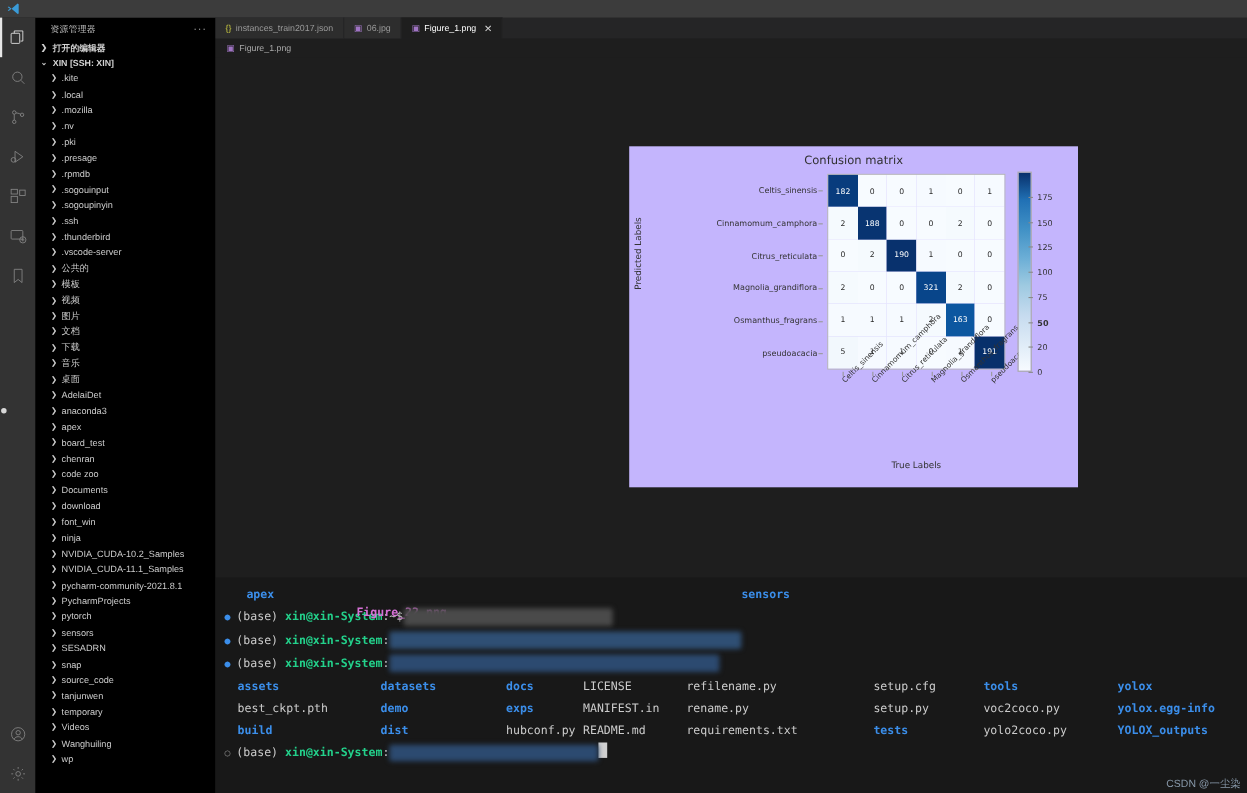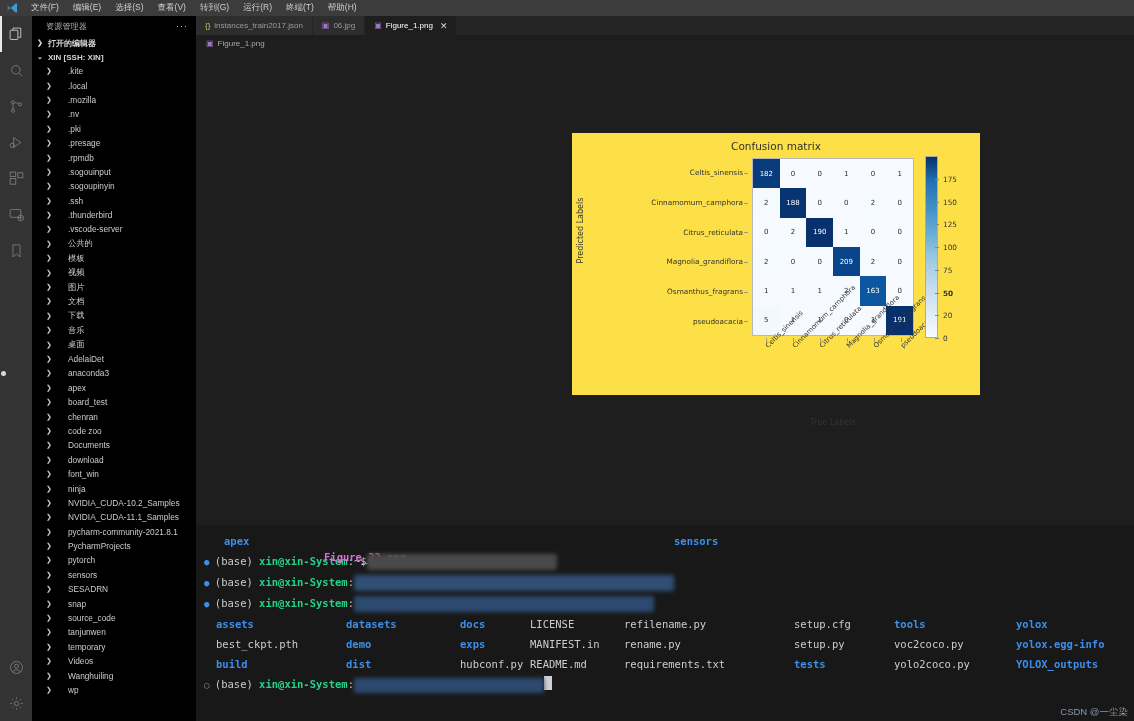--- a/index.html
+++ b/index.html
@@ -56,21 +56,21 @@
     padding: 0 8px 0 14px; color: #bbbbbb; font-size: 8px; letter-spacing: .2px;
   }
   .sb-dots { letter-spacing: 1px; font-size: 9px; color: #cccccc; }
   .sb-section {
     height: 14px; display: flex; align-items: center; gap: 3px; padding-left: 3px;
     font-size: 8px; font-weight: bold; color: #d4d4d4;
   }
   .chev { width: 10px; text-align: center; font-size: 7px; color: #cccccc; display:inline-block; }
   .tree { flex: 1; overflow: hidden; }
   .tree-row {
-    height: 14.4px; display: flex; align-items: center; gap: 14px; padding-left: 12px;
+    height: 14.4px; display: flex; align-items: center; gap: 2px; padding-left: 12px;
     color: #cccccc; font-size: 8.3px; white-space: nowrap; cursor: pointer;
   }
   .sb-bottom { flex: none; }
   .sb-bottom .sb-section { border-top: 1px solid #1b1b1b; height: 17px; }
 
   
   .editorcol { flex: 1; display: flex; flex-direction: column; min-width: 0; background: #1e1e1e; }
 
   .tabsbar { height: 19px; background: #252526; display: flex; flex: none; }
   .tab {
@@ -88,22 +88,22 @@
 
   .breadcrumb {
     height: 17px; display: flex; align-items: center; gap: 4px; padding-left: 10px;
     font-size: 8px; color: #a9a9a9; background: #1e1e1e; flex: none;
   }
 
   
   .preview { flex: 1; position: relative; background: #1e1e1e; overflow: hidden; min-height: 0; }
 
   .figure {
-    position: absolute; left: 376px; top: 81px; width: 408px; height: 262px;
-    background: #fde047;
+    position: absolute; left: 376px; top: 81px; width: 408px; height: 310px;
+    background: #c4b5fd;
   }
   .fig-title {
     position: absolute; left: 0; right: 0; top: 7px; text-align: center;
     font-size: 10.5px; color: #303030; font-family: "DejaVu Sans", sans-serif;
   }
 
   .plotarea {
     position: absolute; left: 180px; top: 25px; width: 162px; height: 178px;
     border: 1px solid #b8b8b8; display: grid;
     grid-template-columns: repeat(6, 1fr); grid-template-rows: repeat(6, 1fr);
@@ -187,30 +187,20 @@
 </head>
 <body>
 
 <div id="app">
 
   <div class="titlebar">
     <div class="vscode-logo">
       <svg viewBox="0 0 24 24">
           <path d="M20 2.5 L9 12 L4 8 L2 9.2 L6.2 12 L2 14.8 L4 16 L9 12 L20 21.5 L22 20.5 V3.5 Z" fill="#3aa0e0" opacity="0.95"></path>
         </svg>
-    </div>
-    <div class="menus">
-      <div class="menu-item">文件(F)</div>
-      <div class="menu-item">编辑(E)</div>
-      <div class="menu-item">选择(S)</div>
-      <div class="menu-item">查看(V)</div>
-      <div class="menu-item">转到(G)</div>
-      <div class="menu-item">运行(R)</div>
-      <div class="menu-item">终端(T)</div>
-      <div class="menu-item">帮助(H)</div>
     </div>
   </div>
 
   <div class="mainrow">
 
     <div class="activitybar">
       <div class="act-icon active">
         <svg viewBox="0 0 24 24">
             <rect x="3" y="6" width="11" height="13" rx="1"></rect>
             <path d="M7 6V3h11v13h-3"></path>
@@ -524,21 +514,21 @@
               <div class="cell" style="background: rgb(247, 251, 255); color: rgb(43, 43, 43);">0</div>
               <div class="cell" style="background: rgb(247, 251, 255); color: rgb(43, 43, 43);">0</div>
               <div class="cell" style="background: rgb(245, 250, 254); color: rgb(43, 43, 43);">2</div>
               <div class="cell" style="background: rgb(8, 49, 109); color: rgb(255, 255, 255);">190</div>
               <div class="cell" style="background: rgb(246, 250, 255); color: rgb(43, 43, 43);">1</div>
               <div class="cell" style="background: rgb(247, 251, 255); color: rgb(43, 43, 43);">0</div>
               <div class="cell" style="background: rgb(247, 251, 255); color: rgb(43, 43, 43);">0</div>
               <div class="cell" style="background: rgb(245, 250, 254); color: rgb(43, 43, 43);">2</div>
               <div class="cell" style="background: rgb(247, 251, 255); color: rgb(43, 43, 43);">0</div>
               <div class="cell" style="background: rgb(247, 251, 255); color: rgb(43, 43, 43);">0</div>
-              <div class="cell" style="background: rgb(8, 69, 138); color: rgb(255, 255, 255);">209</div>
+              <div class="cell" style="background: rgb(8, 69, 138); color: rgb(255, 255, 255);">321</div>
               <div class="cell" style="background: rgb(245, 250, 254); color: rgb(43, 43, 43);">2</div>
               <div class="cell" style="background: rgb(247, 251, 255); color: rgb(43, 43, 43);">0</div>
               <div class="cell" style="background: rgb(246, 250, 255); color: rgb(43, 43, 43);">1</div>
               <div class="cell" style="background: rgb(246, 250, 255); color: rgb(43, 43, 43);">1</div>
               <div class="cell" style="background: rgb(246, 250, 255); color: rgb(43, 43, 43);">1</div>
               <div class="cell" style="background: rgb(245, 250, 254); color: rgb(43, 43, 43);">2</div>
               <div class="cell" style="background: rgb(12, 87, 160); color: rgb(255, 255, 255);">163</div>
               <div class="cell" style="background: rgb(247, 251, 255); color: rgb(43, 43, 43);">0</div>
               <div class="cell" style="background: rgb(242, 248, 253); color: rgb(43, 43, 43);">5</div>
               <div class="cell" style="background: rgb(246, 250, 255); color: rgb(43, 43, 43);">1</div>

